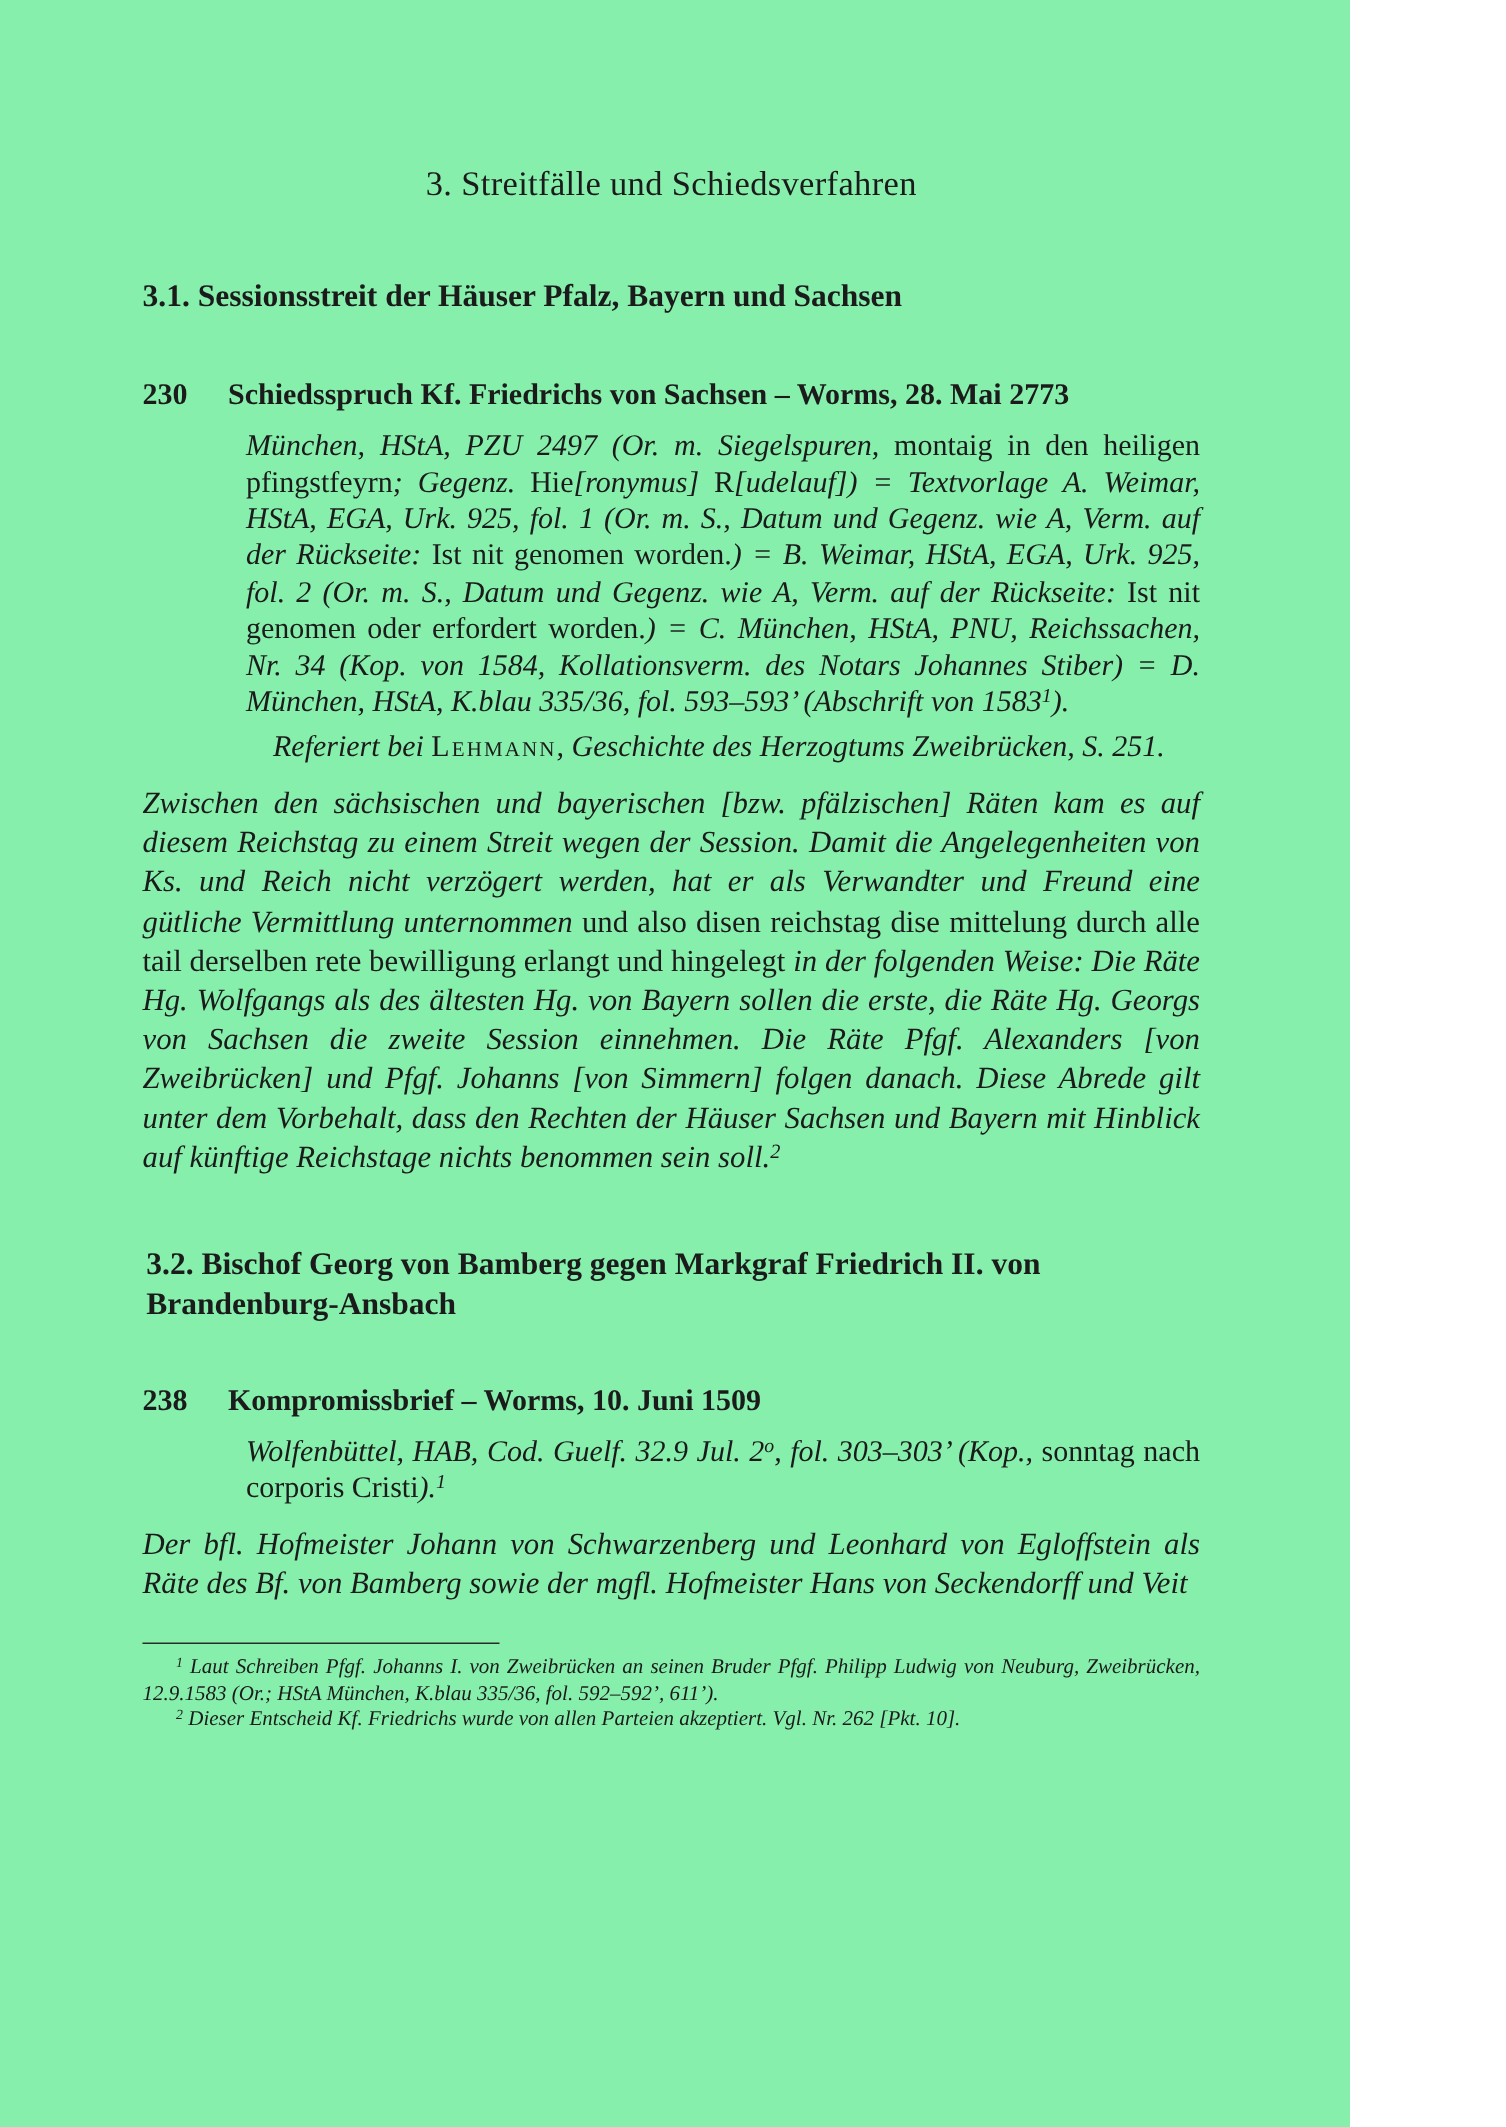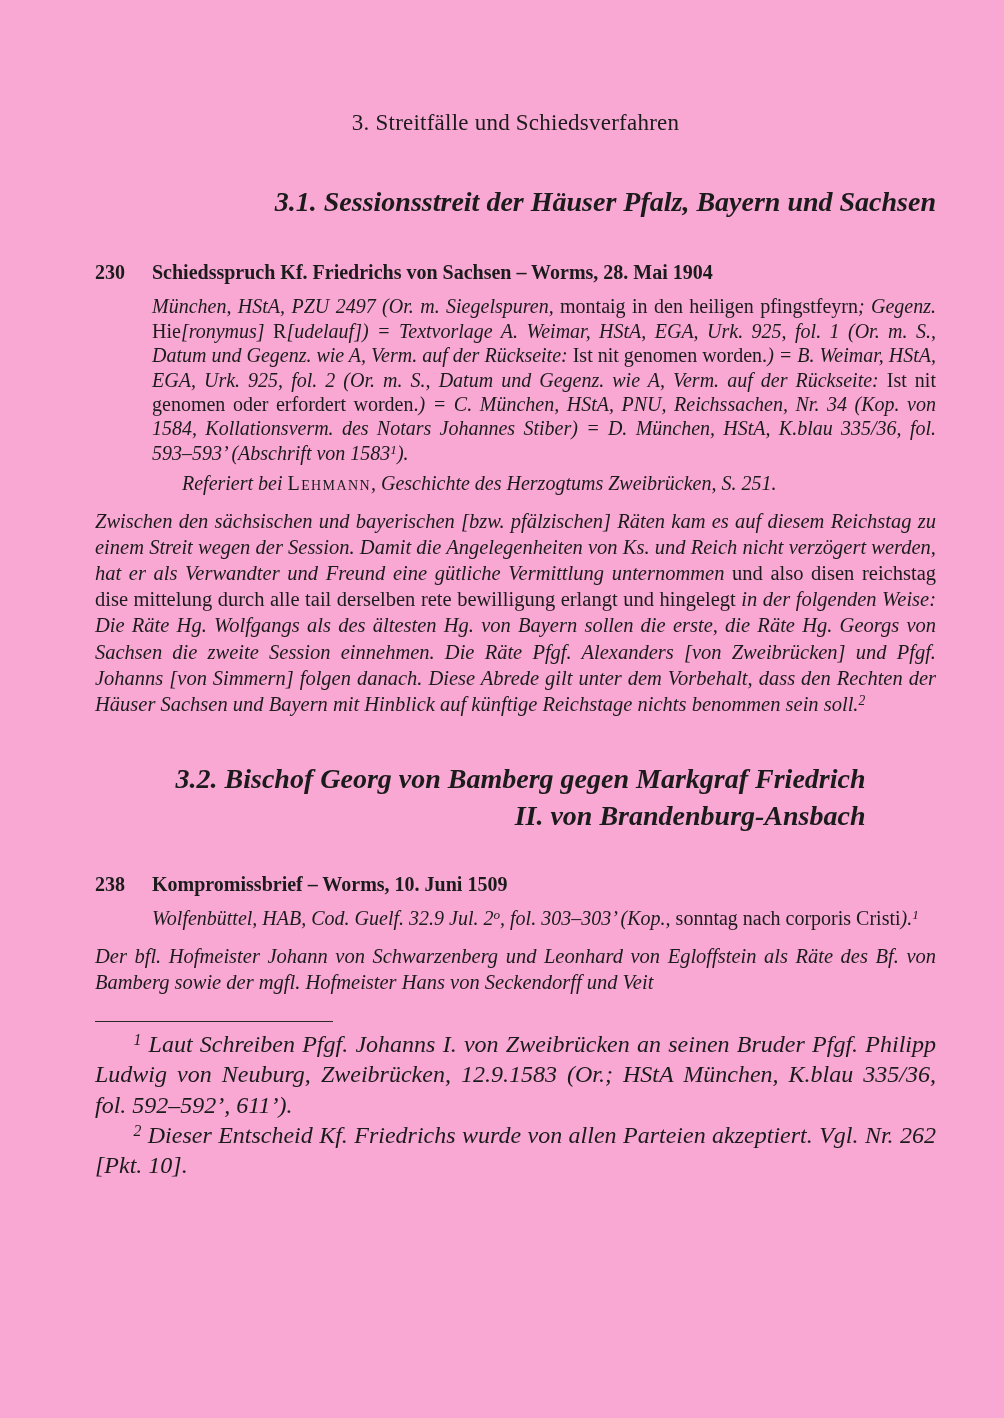--- a/index.html
+++ b/index.html
@@ -5,39 +5,38 @@
   * { margin: 0; padding: 0; box-sizing: border-box; }
   html, body { background: #ffffff; }
   body {
     width: 1004px;
     height: 1418px;
     font-family: "Liberation Serif", serif;
     color: #1b1b1b;
     overflow: hidden;
   }
   .page {
-    width: 1004px;
+    width: 900px;
     height: 1418px;
-    padding: 110px 68px 0 95px;
-    background: #f9a8d4;
+    padding: 110px 100px 0 95px;
+    background: #86efac;
   }
   .chapter-title {
     font-size: 23px;
     font-weight: normal;
     text-align: center;
     letter-spacing: 0.01em;
     margin-bottom: 48px;
   }
   .section-heading {
-    font-size: 28px;
+    font-size: 21px;
     font-weight: bold;
-    text-align: right;
+    text-align: left;
     line-height: 1.3;
     margin-bottom: 40px;
-    font-style: italic;
   }
   .section-heading.narrow {
     max-width: 700px;
     margin-left: auto;
     margin-right: auto;
     margin-top: 44px;
     margin-bottom: 38px;
   }
   .entry-head {
     display: flex;
@@ -46,20 +45,21 @@
     line-height: 1.25;
     margin-bottom: 9px;
   }
   .entry-number { width: 57px; flex: none; }
   .entry-title  { flex: 1; }
   .entry-indent { margin-left: 57px; }
   .source {
     font-size: 20px;
     line-height: 1.22;
     text-align: justify;
+    margin-left: 12px;
   }
   .reference {
     font-size: 20px;
     line-height: 1.22;
     margin-top: 6px;
     text-indent: 1.5em;
   }
   .regest {
     font-size: 20.5px;
     line-height: 1.28;
@@ -67,21 +67,21 @@
     margin-top: 12px;
   }
   .footnotes { margin-top: 26px; }
   .footnotes.second { margin-top: 16px; }
   .fn-rule {
     width: 238px;
     border-top: 1.6px solid #2a2a2a;
     margin-bottom: 7px;
   }
   .footnote {
-    font-size: 24px;
+    font-size: 14px;
     line-height: 1.26;
     text-align: justify;
     text-indent: 1.6em;
   }
   .i   { font-style: italic; }
   .r   { font-style: normal; }
   .sc  { font-style: normal; font-variant: small-caps; letter-spacing: 0.07em; text-align: center; }
   .sup { font-style: italic; font-size: 0.66em; position: relative; top: -0.45em; }
 </style>
 </head>
@@ -89,21 +89,21 @@
 
 <div class="page">
 
   <h1 class="chapter-title">3. Streitfälle und Schiedsverfahren</h1>
 
   <h2 class="section-heading">3.1. Sessionsstreit der Häuser Pfalz, Bayern und Sachsen</h2>
 
   <div class="entry">
     <div class="entry-head">
       <div class="entry-number">230</div>
-      <div class="entry-title">Schiedsspruch Kf. Friedrichs von Sachsen – Worms, 28. Mai 1904</div>
+      <div class="entry-title">Schiedsspruch Kf. Friedrichs von Sachsen – Worms, 28. Mai 2773</div>
     </div>
     <div class="entry-indent">
       <p class="source"><span class="i">München, HStA, PZU 2497 (Or. m. Siegelspuren, </span><span class="r">montaig in den heiligen pfingstfeyrn</span><span class="i">; Gegenz. </span><span class="r">Hie</span><span class="i">[ronymus] </span><span class="r">R</span><span class="i">[udelauf]) = Textvorlage A. Weimar, HStA, EGA, Urk. 925, fol. 1 (Or. m. S., Datum und Gegenz. wie A, Verm. auf der Rückseite: </span><span class="r">Ist nit genomen worden.</span><span class="i">) = B. Weimar, HStA, EGA, Urk. 925, fol. 2 (Or. m. S., Datum und Gegenz. wie A, Verm. auf der Rückseite: </span><span class="r">Ist nit genomen oder erfordert worden.</span><span class="i">) = C. München, HStA, PNU, Reichssachen, Nr. 34 (Kop. von 1584, Kollationsverm. des Notars Johannes Stiber) = D. München, HStA, K.blau 335/36, fol. 593–593’ (Abschrift von 1583</span><span class="sup">1</span><span class="i">).</span></p>
       <p class="reference"><span class="i">Referiert bei </span><span class="sc">Lehmann</span><span class="i">, Geschichte des Herzogtums Zweibrücken, S. 251.</span></p>
     </div>
     <p class="regest"><span class="i">Zwischen den sächsischen und bayerischen [bzw. pfälzischen] Räten kam es auf diesem Reichstag zu einem Streit wegen der Session. Damit die Angelegenheiten von Ks. und Reich nicht verzögert werden, hat er als Verwandter und Freund eine gütliche Vermittlung unternommen </span><span class="r">und also disen reichstag dise mittelung durch alle tail derselben rete bewilligung erlangt und hingelegt </span><span class="i">in der folgenden Weise: Die Räte Hg. Wolfgangs als des ältesten Hg. von Bayern sollen die erste, die Räte Hg. Georgs von Sachsen die zweite Session einnehmen. Die Räte Pfgf. Alexanders [von Zweibrücken] und Pfgf. Johanns [von Simmern] folgen danach. Diese Abrede gilt unter dem Vorbehalt, dass den Rechten der Häuser Sachsen und Bayern mit Hinblick auf künftige Reichstage nichts benommen sein soll.</span><span class="sup">2</span></p>
   </div>
 
   <h2 class="section-heading narrow">3.2. Bischof Georg von Bamberg gegen Markgraf Friedrich II. von Brandenburg-Ansbach</h2>
 

